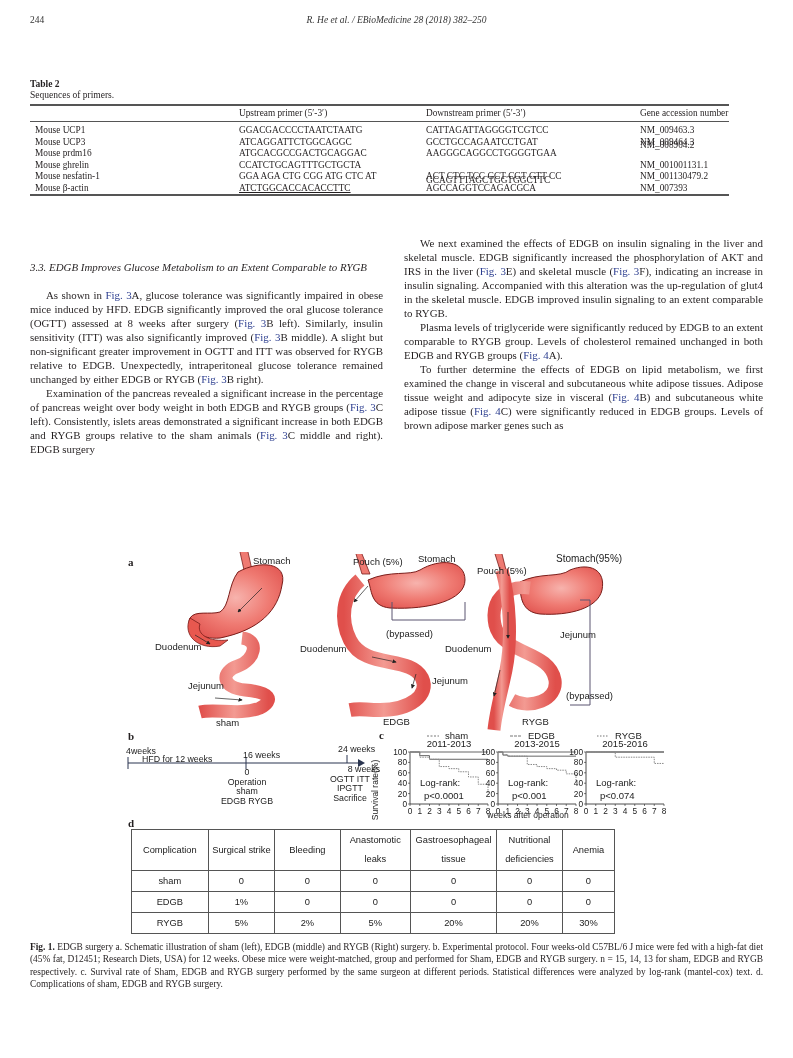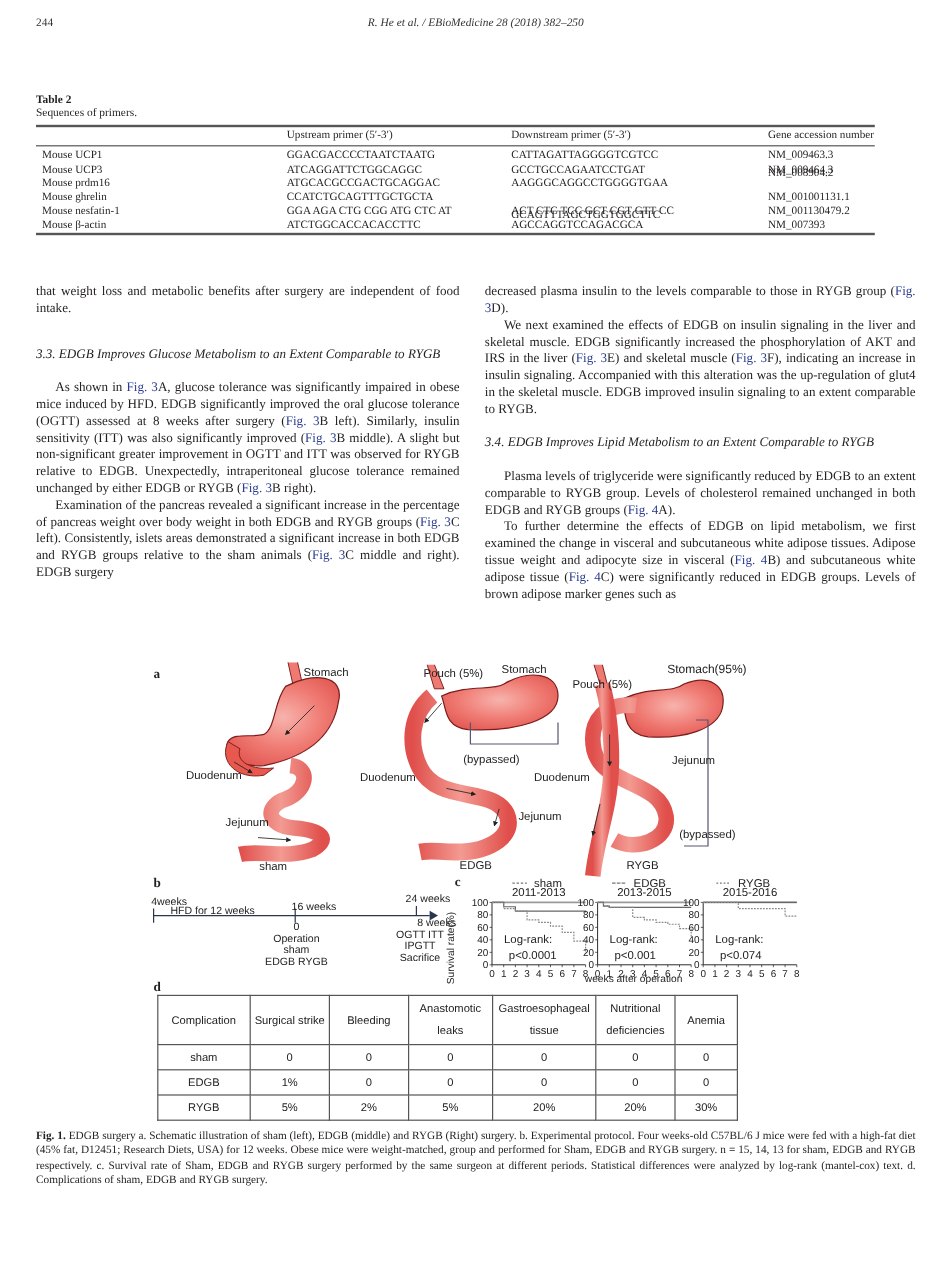--- a/index.html
+++ b/index.html
@@ -56,36 +56,33 @@
     <div class="abs pt col3" style="top: 140px;">NM_008904.2</div>
     <div class="abs pt col0" style="top: 159.5px;">Mouse ghrelin</div>
     <div class="abs pt col1" style="top: 159.5px;">CCATCTGCAGTTTGCTGCTA</div>
     <div class="abs pt col2" style="top: 175px;">GCAGTTTAGCTGGTGGCTTC</div>
     <div class="abs pt col3" style="top: 159.5px;">NM_001001131.1</div>
     <div class="abs pt col0" style="top: 171px;">Mouse nesfatin-1</div>
     <div class="abs pt col1" style="top: 171px;">GGA AGA CTG CGG ATG CTC AT</div>
     <div class="abs pt col2" style="top: 171px;">ACT CTC TCC GCT CGT GTT CC</div>
     <div class="abs pt col3" style="top: 171px;">NM_001130479.2</div>
     <div class="abs pt col0" style="top: 182.5px;">Mouse β-actin</div>
-    <div class="abs pt col1" style="top: 182.5px;">ATCTGGCACCACACCTTC</div>
+    <div class="abs pt col1" style="top: 182.5px; text-decoration: underline;">ATCTGGCACCACACCTTC</div>
     <div class="abs pt col2" style="top: 182.5px;">AGCCAGGTCCAGACGCA</div>
     <div class="abs pt col3" style="top: 182.5px;">NM_007393</div>
   </div>
 
 <div class="abs body-col" style="left:30px;top:236px;width:353px;">
-  <div>that weight loss and metabolic benefits after surgery are independent of food intake.</div>
   <div class="sec" style="margin-top:24px;margin-bottom:14px;">3.3. EDGB Improves Glucose Metabolism to an Extent Comparable to RYGB</div>
   <div class="ind rich"><span>As shown in </span><span class="link">Fig. 3</span><span>A, glucose tolerance was significantly impaired in obese mice induced by HFD. EDGB significantly improved the oral glucose tolerance (OGTT) assessed at 8 weeks after surgery (</span><span class="link">Fig. 3</span><span>B left). Similarly, insulin sensitivity (ITT) was also significantly improved (</span><span class="link">Fig. 3</span><span>B middle). A slight but non-significant greater improvement in OGTT and ITT was observed for RYGB relative to EDGB. Unexpectedly, intraperitoneal glucose tolerance remained unchanged by either EDGB or RYGB (</span><span class="link">Fig. 3</span><span>B right).</span></div>
   <div class="ind rich"><span>Examination of the pancreas revealed a significant increase in the percentage of pancreas weight over body weight in both EDGB and RYGB groups (</span><span class="link">Fig. 3</span><span>C left). Consistently, islets areas demonstrated a significant increase in both EDGB and RYGB groups relative to the sham animals (</span><span class="link">Fig. 3</span><span>C middle and right). EDGB surgery</span></div>
 </div>
 
 <div class="abs body-col" style="left:404px;top:236px;width:359px;">
-  <div class="rich"><span>decreased plasma insulin to the levels comparable to those in RYGB group (</span><span class="link">Fig. 3</span><span>D).</span></div>
   <div class="ind rich"><span>We next examined the effects of EDGB on insulin signaling in the liver and skeletal muscle. EDGB significantly increased the phosphorylation of AKT and IRS in the liver (</span><span class="link">Fig. 3</span><span>E) and skeletal muscle (</span><span class="link">Fig. 3</span><span>F), indicating an increase in insulin signaling. Accompanied with this alteration was the up-regulation of glut4 in the skeletal muscle. EDGB improved insulin signaling to an extent comparable to RYGB.</span></div>
-  <div class="sec" style="margin-top:14px;margin-bottom:14px;">3.4. EDGB Improves Lipid Metabolism to an Extent Comparable to RYGB</div>
   <div class="ind rich"><span>Plasma levels of triglyceride were significantly reduced by EDGB to an extent comparable to RYGB group. Levels of cholesterol remained unchanged in both EDGB and RYGB groups (</span><span class="link">Fig. 4</span><span>A).</span></div>
   <div class="ind rich"><span>To further determine the effects of EDGB on lipid metabolism, we first examined the change in visceral and subcutaneous white adipose tissues. Adipose tissue weight and adipocyte size in visceral (</span><span class="link">Fig. 4</span><span>B) and subcutaneous white adipose tissue (</span><span class="link">Fig. 4</span><span>C) were significantly reduced in EDGB groups. Levels of brown adipose marker genes such as</span></div>
 </div>
 
 <div class="abs" style="left:0;top:540px;width:793px;height:400px;">
 
   <div class="abs fig-letter" style="left:128px;top:16px;">a</div>
 
   <svg class="abs" style="left:110px;top:0;" width="600" height="200" viewBox="0 0 600 200">
     <defs>

